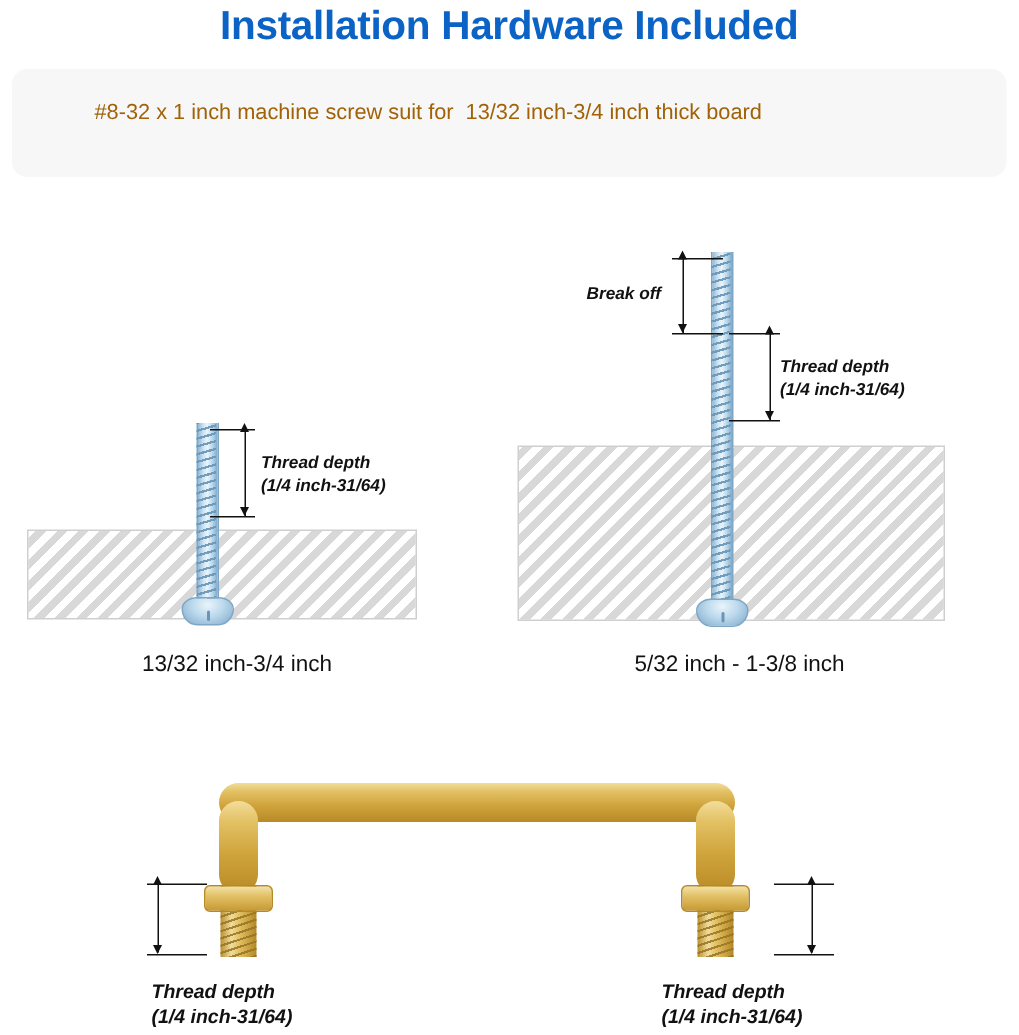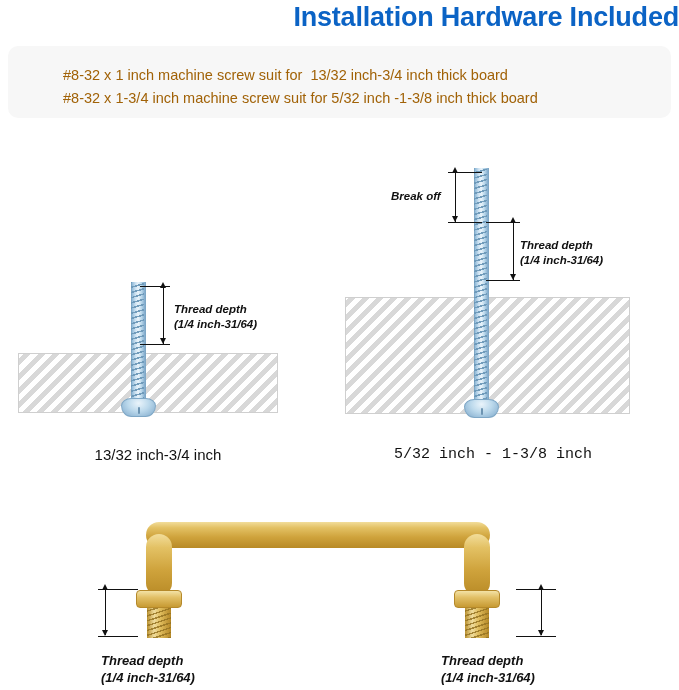--- a/index.html
+++ b/index.html
@@ -19,21 +19,21 @@
     position: absolute;
     inset: 0;
   }
 
   
   .title {
     position: absolute;
     top: 0px;
     left: 0;
     width: 679px;
-    text-align: right;
+    text-align: center;
     font-size: 27px;
     font-weight: bold;
     color: #0b63c5;
     letter-spacing: -0.2px;
     line-height: 34px;
   }
 
   
   .note-box {
     position: absolute;
@@ -64,21 +64,20 @@
     line-height: 15px;
   }
   .lbl.small { font-size: 11.5px; }
   .lbl.bold { font-weight: bold; font-style: italic; }
   .caption {
     position: absolute;
     font-size: 15px;
     color: #111;
     white-space: pre;
     text-align: center;
-    margin-top: 12px;
   }
 
   
   .board {
     position: absolute;
     box-sizing: border-box;
     border: 1px solid #cfcfcf;
     background:
       repeating-linear-gradient(
         -45deg,
@@ -186,21 +185,20 @@
 </style>
 </head>
 <body>
 
 <div class="page">
 
   <div class="title">Installation Hardware Included</div>
 
   <div class="note-box">
     <div class="note-line l1">#8-32 x 1 inch machine screw suit for  13/32 inch-3/4 inch thick board</div>
-    <div class="note-line l2">#8-32 x 1-3/4 inch machine screw suit for 5/32 inch -1-3/8 inch thick board</div>
   </div>
 
   <div>
 
     <div class="board" style="left:18px; top:353px; width:260px; height:60px;"></div>
 
     <div class="screw-shaft" style="left:131px; top:282px; width:13px; height:125px;"></div>
     <div class="threads" style="left:131px; top:282px; width:13px; height:122px;"></div>
 
     <div class="screw-head" style="left:121px; top:398px; width:33px; height:17px;"></div>
@@ -235,21 +233,21 @@
 
     <div class="dimline" style="left:513px; top:222px; height:58px;"></div>
     <div class="arrow-up" style="left:510px; top:217px;"></div>
     <div class="arrow-down" style="left:510px; top:274px;"></div>
     <div class="tick" style="left:486px; top:222px; width:34px;"></div>
     <div class="tick" style="left:486px; top:280px; width:34px;"></div>
 
     <div class="lbl small bold" style="left:520px; top:238px;">Thread depth</div>
     <div class="lbl small bold" style="left:520px; top:253px;">(1/4 inch-31/64)</div>
 
-    <div class="caption" style="left:373px; top:434px; width:240px;font-family:Liberation Mono, monospace;">5/32 inch - 1-3/8 inch</div>
+    <div class="caption" style="left:373px; top:434px; width:240px;">5/32 inch - 1-3/8 inch</div>
   </div>
 
   <div class="handle-wrap">
 
     <div class="bar-solid" style="left:28px; top:10px; width:344px; height:26px;"></div>
 
     <div class="bar-solid" style="left:28px; top:22px; width:26px; height:62px;"></div>
 
     <div class="bar-solid" style="left:346px; top:22px; width:26px; height:62px;"></div>
 

